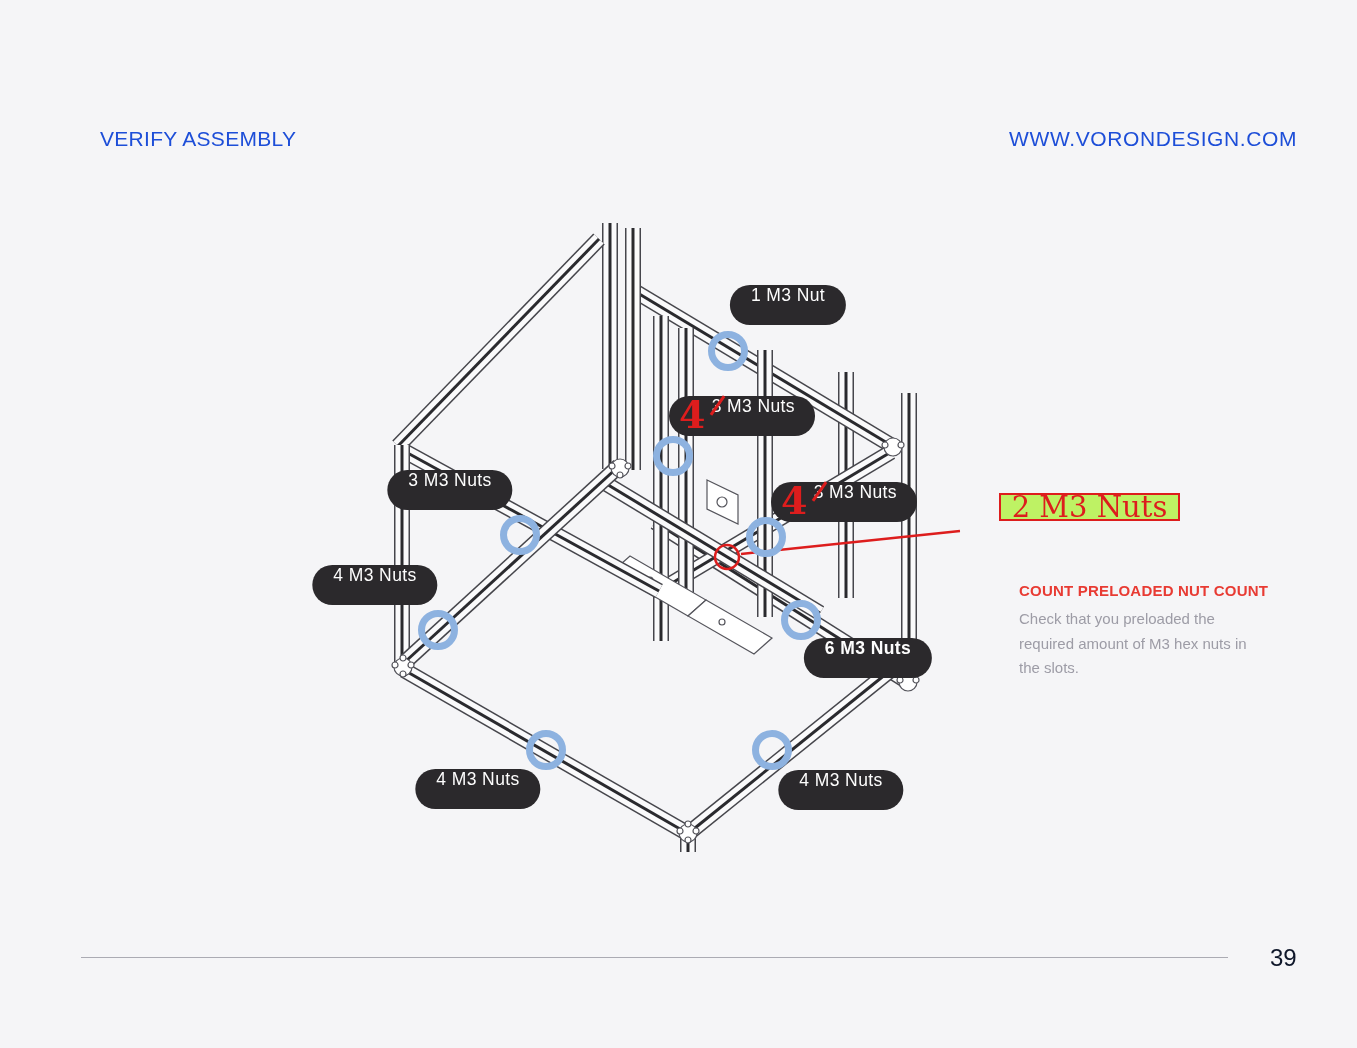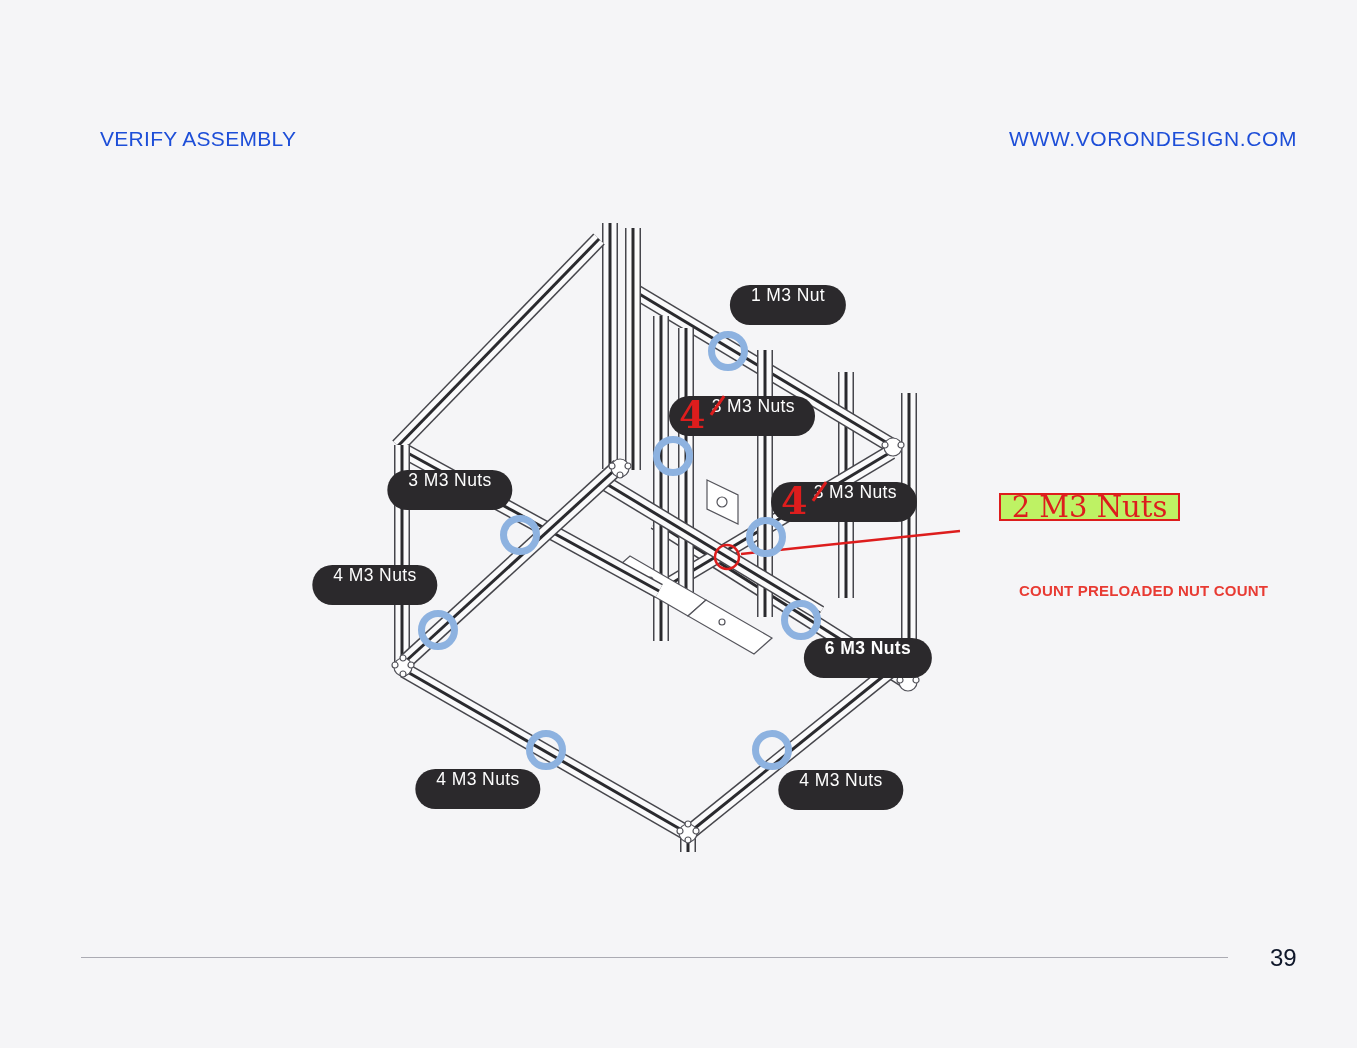--- a/index.html
+++ b/index.html
@@ -271,18 +271,19 @@
     <span>4 M3 Nuts</span>
   </div>
   <div class="pill p8">
     <span>4 M3 Nuts</span>
   </div>
 
   <div class="correction-box">2 M3 Nuts</div>
 
   <div class="note">
     <div class="note-heading">COUNT PRELOADED NUT COUNT</div>
+    <p>Check that you preloaded the required amount of M3 hex nuts in the slots.</p>
   </div>
 
   <div class="footer-divider"></div>
   <div class="page-number">39</div>
 
 </div>
 
 </body></html>

